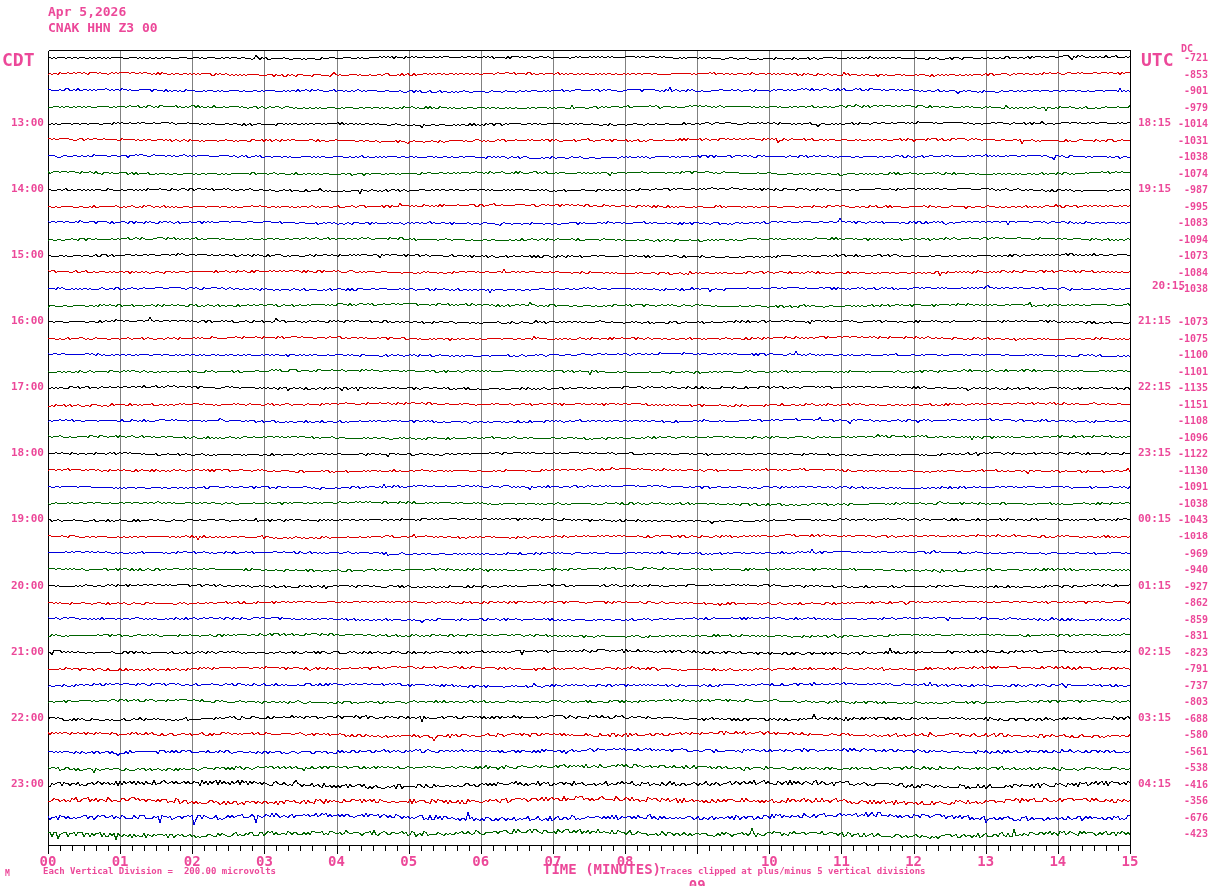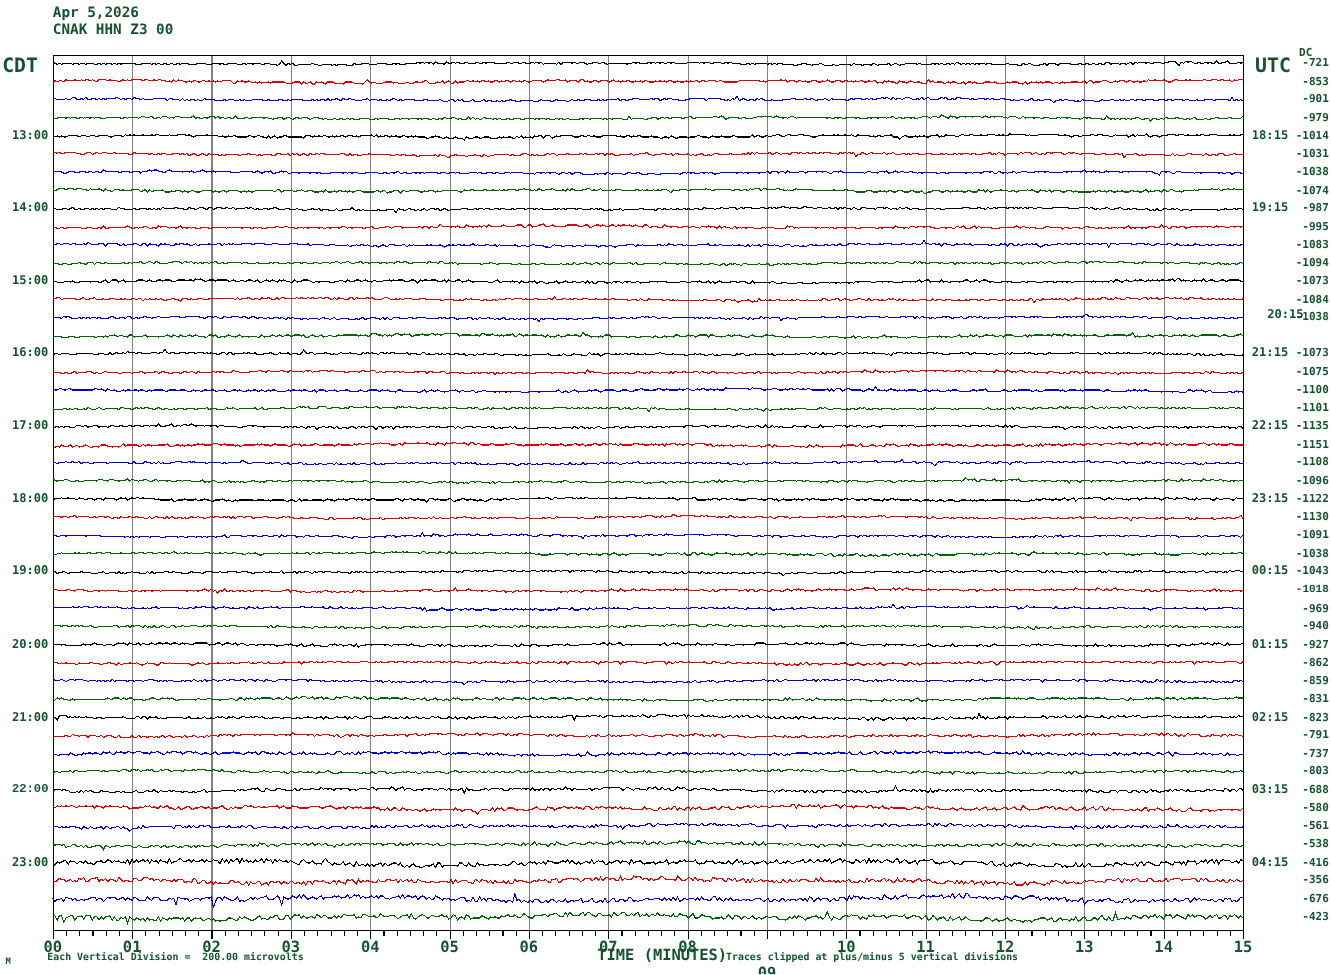--- a/index.html
+++ b/index.html
@@ -1,21 +1,21 @@
 <!DOCTYPE html>
 <html><head>
 <meta charset="utf-8">
 <style>
   html,body{margin:0;padding:0;background:#ffffff;}
   #app{
     position:relative;
     width:1210px;height:886px;
     background:#ffffff;
     font-family:"DejaVu Sans Mono","Liberation Mono",monospace;
-    color:#14532d;
+    color:#ec4899;
     overflow:hidden;
   }
   .abs{position:absolute;white-space:pre;}
   .title-line{font-size:13px;font-weight:bold;line-height:16px;}
   .tz-label{font-size:18px;font-weight:bold;}
   .hour-label{font-size:11px;font-weight:bold;line-height:16px;}
   .hour-left{width:44px;text-align:right;}
   .hour-right{text-align:left;}
   .dc-header{font-size:10px;font-weight:bold;}
   .dc-value{font-size:10px;font-weight:bold;width:60px;text-align:right;line-height:11px;}
@@ -209,21 +209,21 @@
       <div class="abs hour-label hour-left" style="left: 0px; top: 379.413px;">17:00</div>
       <div class="abs hour-label hour-right" style="left: 1138px; top: 379.413px;">22:15</div>
       <div class="abs hour-label hour-left" style="left: 0px; top: 445.455px;">18:00</div>
       <div class="abs hour-label hour-right" style="left: 1138px; top: 445.455px;">23:15</div>
       <div class="abs hour-label hour-left" style="left: 0px; top: 511.498px;">19:00</div>
       <div class="abs hour-label hour-right" style="left: 1138px; top: 511.498px;">00:15</div>
       <div class="abs hour-label hour-left" style="left: 0px; top: 577.54px;">20:00</div>
       <div class="abs hour-label hour-right" style="left: 1138px; top: 577.54px;">01:15</div>
       <div class="abs hour-label hour-left" style="left: 0px; top: 643.583px;">21:00</div>
       <div class="abs hour-label hour-right" style="left: 1138px; top: 643.583px;">02:15</div>
-      <div class="abs hour-label hour-left" style="left: 0px; top: 709.626px; font-family: Liberation Mono, monospace;">22:00</div>
+      <div class="abs hour-label hour-left" style="left: 0px; top: 709.626px;">22:00</div>
       <div class="abs hour-label hour-right" style="left: 1138px; top: 709.626px;">03:15</div>
       <div class="abs hour-label hour-left" style="left: 0px; top: 775.668px;">23:00</div>
       <div class="abs hour-label hour-right" style="left: 1138px; top: 775.668px;">04:15</div>
       <div class="abs dc-value" style="left: 1148px; top: 52.2px;">-721</div>
       <div class="abs dc-value" style="left: 1148px; top: 68.7106px;">-853</div>
       <div class="abs dc-value" style="left: 1148px; top: 85.2213px;">-901</div>
       <div class="abs dc-value" style="left: 1148px; top: 101.732px;">-979</div>
       <div class="abs dc-value" style="left: 1148px; top: 118.243px;">-1014</div>
       <div class="abs dc-value" style="left: 1148px; top: 134.753px;">-1031</div>
       <div class="abs dc-value" style="left: 1148px; top: 151.264px;">-1038</div>

